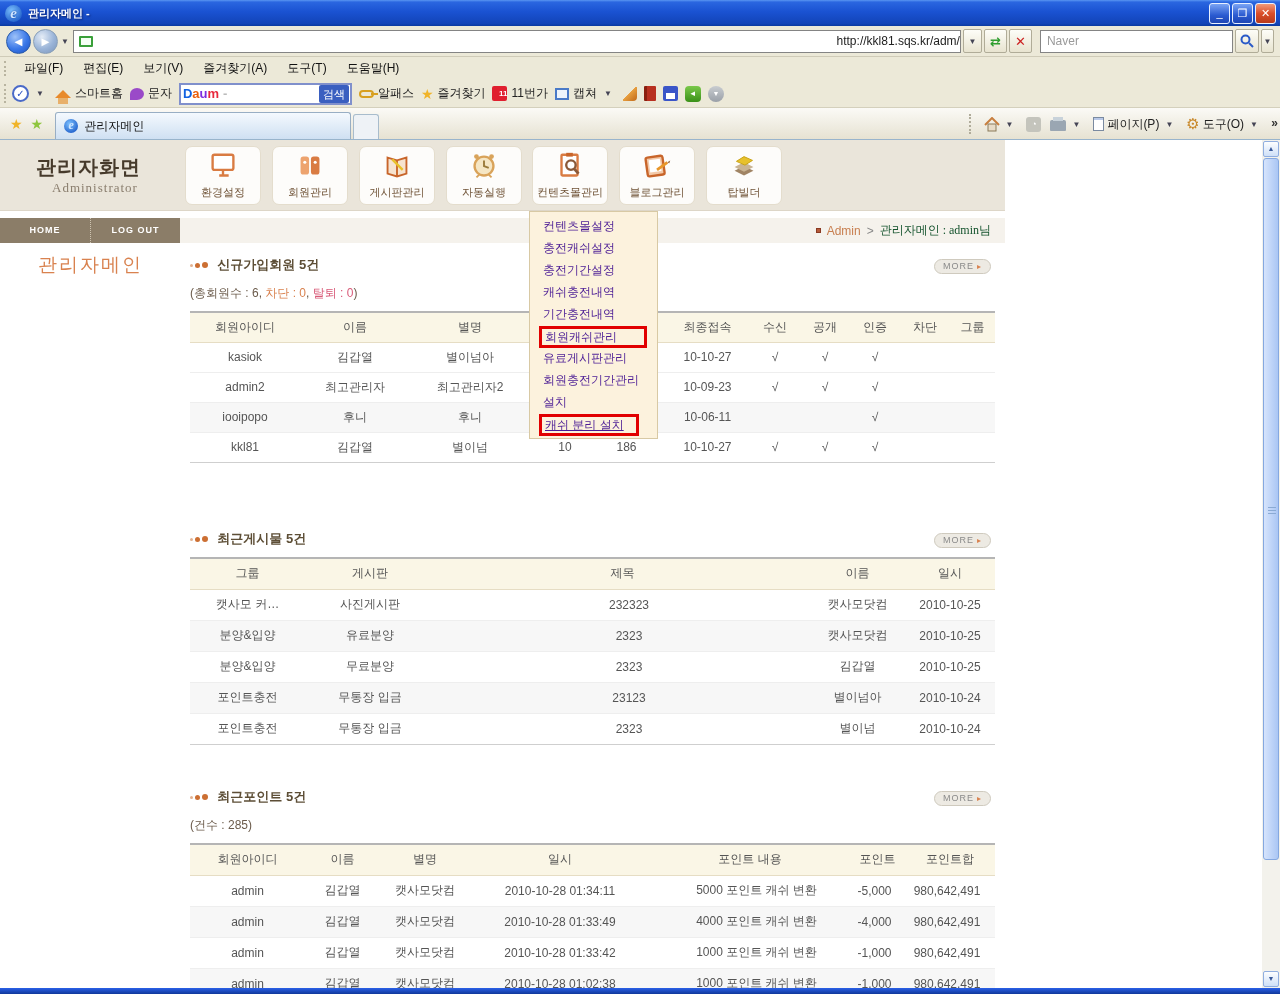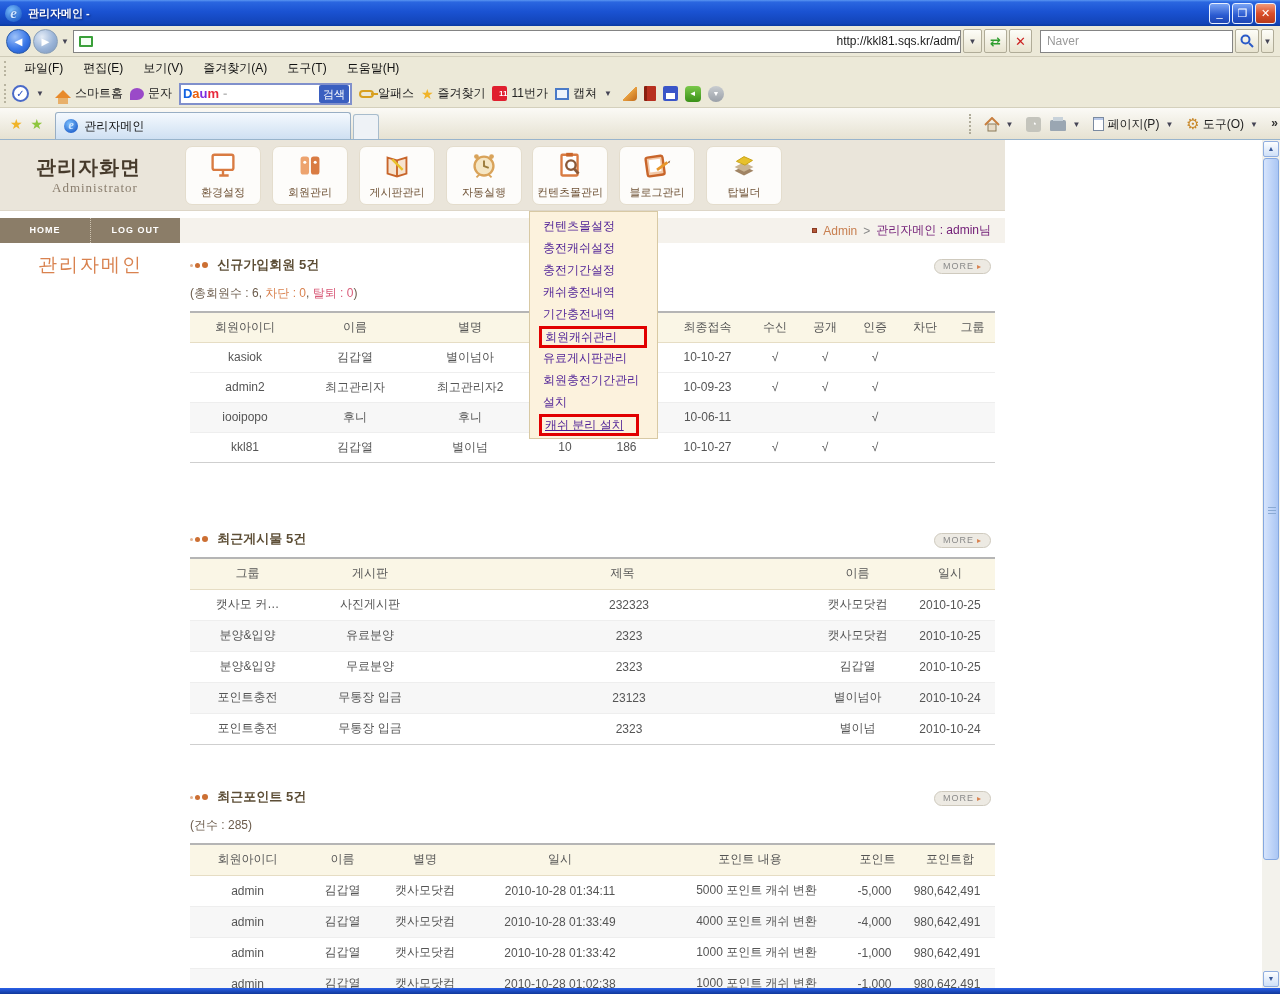--- a/index.html
+++ b/index.html
@@ -108,21 +108,21 @@
 
   #home-bar { position:absolute; left:0; top:78px; width:180px; height:25px; background:#8b7d68; display:flex; }
   .hb-item { width:50%; text-align:center; line-height:25px; color:#fff; font-size:9px; font-weight:bold; letter-spacing:1px; }
   .hb-item + .hb-item { border-left:1px dotted #cfc5b2; }
 
   #breadcrumb { position:absolute; left:180px; top:78px; width:825px; height:25px; background:#f5f2ec;
     display:flex; align-items:center; justify-content:flex-end; padding-right:14px; font-size:12px; }
   .bc-sq { width:5px; height:5px; background:#b55a3a; border:1px solid #8a3a22; margin-right:6px; }
   .bc-root { color:#c87f50; margin-right:6px; }
   .bc-sep { color:#888; margin-right:6px; }
-  .bc-cur { color:#701a75; }
+  .bc-cur { color:#14532d;font-family:Liberation Serif, serif; }
 
   #side-title { position:absolute; left:38px; top:112px; font-size:19px; color:#d9824f; letter-spacing:2px; }
 
   
   #dropdown { position:absolute; left:529px; top:71px; width:129px; background:#fcf2dd;
     border:1px solid #d8c9a4; padding:3px 0; z-index:20; }
   .dd-item { height:22px; line-height:22px; padding-left:13px; font-size:12px; color:#4c1d95; white-space:nowrap; }
   .redbox { display:inline-block; border:3px solid #e10000; line-height:16px; height:22px;
     width:108px; margin-left:-4px; padding-left:3px; vertical-align:middle; }
   .redbox.r2 { width:100px; }

